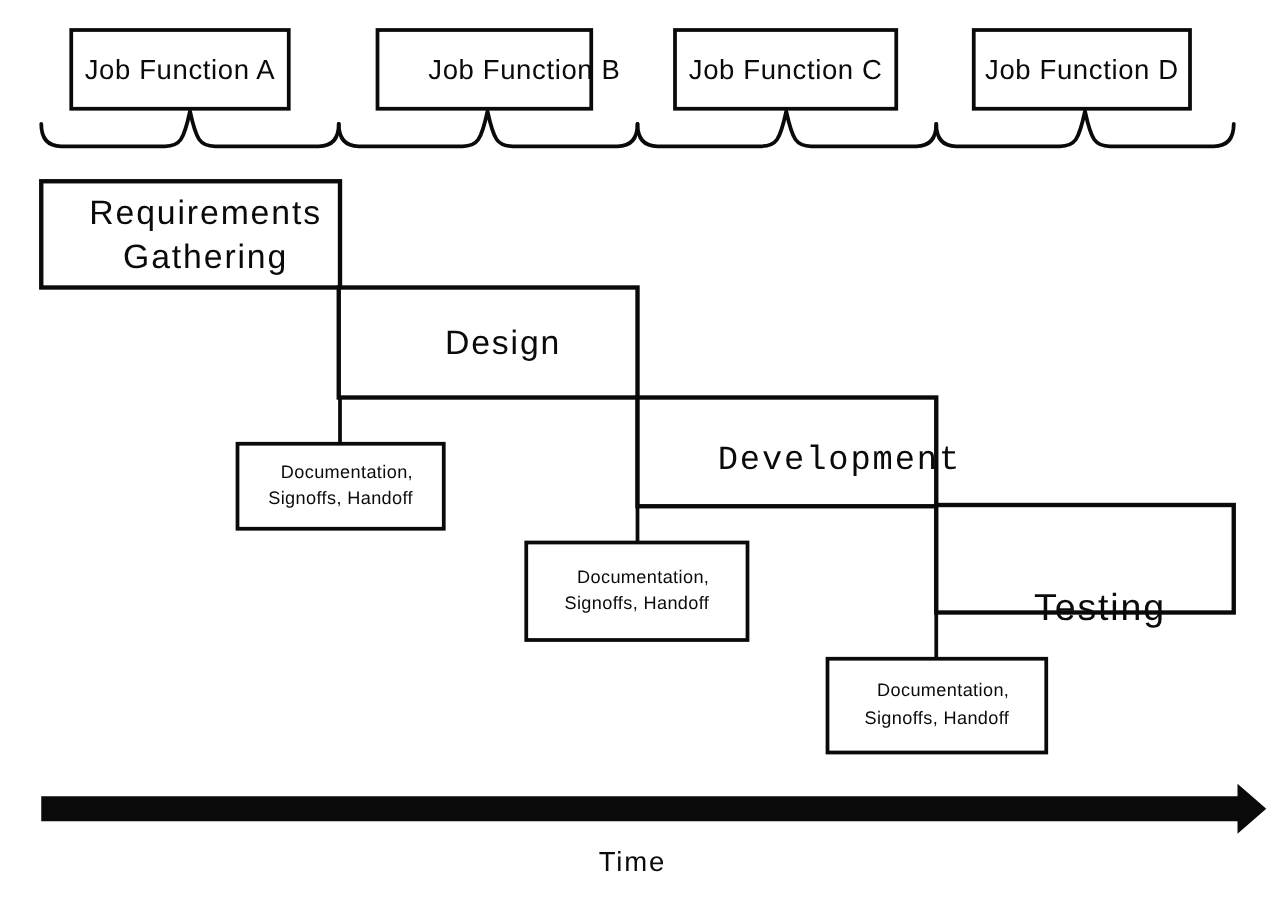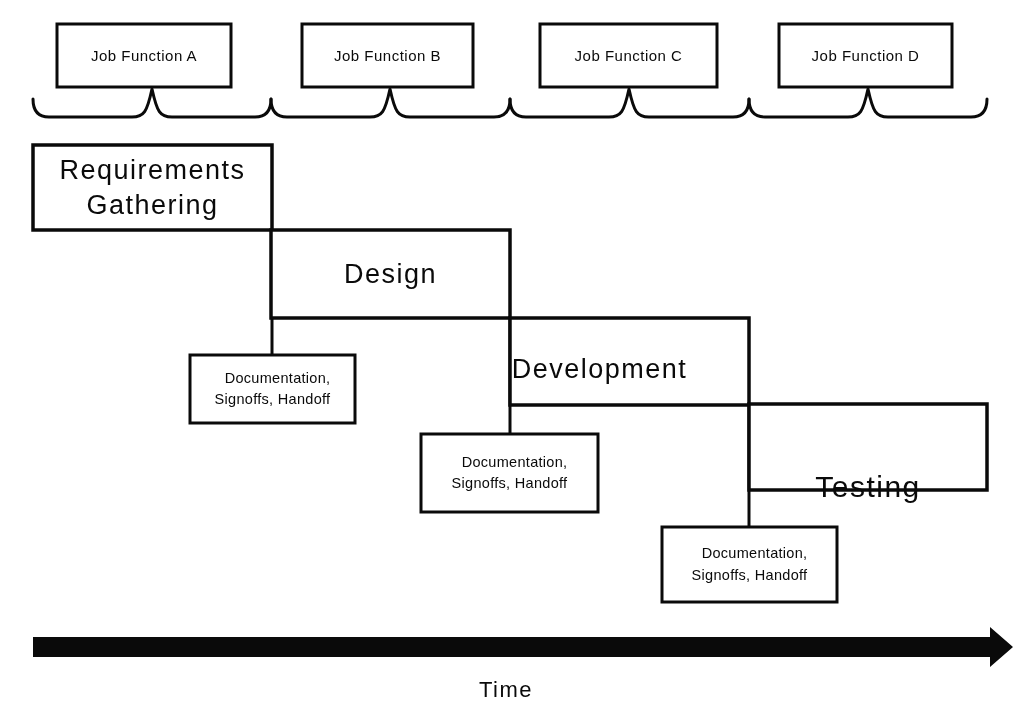--- a/index.html
+++ b/index.html
@@ -25,27 +25,28 @@
     position: absolute;
     display: flex;
     align-items: center;
     justify-content: center;
     text-align: center;
     white-space: pre-line;
     color: #0a0a0a;
     pointer-events: none;
   }
   .jf-label {
-    font-size: 15px;
+    font-size: 22px;
     letter-spacing: 0.5px;
   }
   .phase-label {
     font-size: 27px;
     letter-spacing: 1.5px;
     line-height: 1.28;
+    padding-left: 12px;
   }
   .phase-label.big {
     font-size: 30px;
     margin-top: 40px;
   }
   .handoff-label {
     font-size: 14.5px;
     letter-spacing: 0.3px;
     line-height: 1.45;
     text-align: right;
@@ -92,28 +93,28 @@
     <g fill="#ffffff" stroke="#0a0a0a" stroke-width="3">
       <rect x="190" y="355" width="165" height="68"></rect>
       <rect x="421" y="434" width="177" height="78"></rect>
       <rect x="662" y="527" width="175" height="75"></rect>
     </g>
 
     <polygon fill="#0a0a0a" points="33,637 990,637 990,627 1013,647 990,667 990,657 33,657"></polygon>
   </svg>
 
   <div class="label jf-label" style="left:57px;top:24px;width:174px;height:63px;">Job Function A</div>
-  <div class="label jf-label" style="left:302px;top:24px;width:171px;height:63px;">Job Function B</div>
+  <div class="label jf-label" style="left:302px;top:24px;width:171px;height:63px;padding-left:32px;">Job Function B</div>
   <div class="label jf-label" style="left:779px;top:24px;width:173px;height:63px;">Job Function D</div>
   <div class="label jf-label" style="left:540px;top:24px;width:177px;height:63px;">Job Function C</div>
 
   <div class="label phase-label" style="left:33px;top:145px;width:239px;height:85px;">Requirements
 Gathering</div>
   <div class="label phase-label" style="left:271px;top:230px;width:239px;height:88px;">Design</div>
-  <div class="label phase-label" style="left:480px;top:318px;width:239px;height:103px;">Development</div>
+  <div class="label phase-label" style="left:540px;top:318px;width:239px;height:103px;font-family:Liberation Mono, monospace;">Development</div>
   <div class="label phase-label big" style="left:749px;top:404px;width:238px;height:86px;">Testing</div>
 
   <div class="label handoff-label" style="left:190px;top:355px;width:165px;height:68px;">Documentation,
 Signoffs, Handoff</div>
   <div class="label handoff-label" style="left:421px;top:434px;width:177px;height:78px;">Documentation,
 Signoffs, Handoff</div>
   <div class="label handoff-label" style="left:662px;top:527px;width:175px;height:75px;">Documentation,
 Signoffs, Handoff</div>
 
   <div class="label time-label" style="left:406px;top:671px;width:200px;height:38px;">Time</div>

